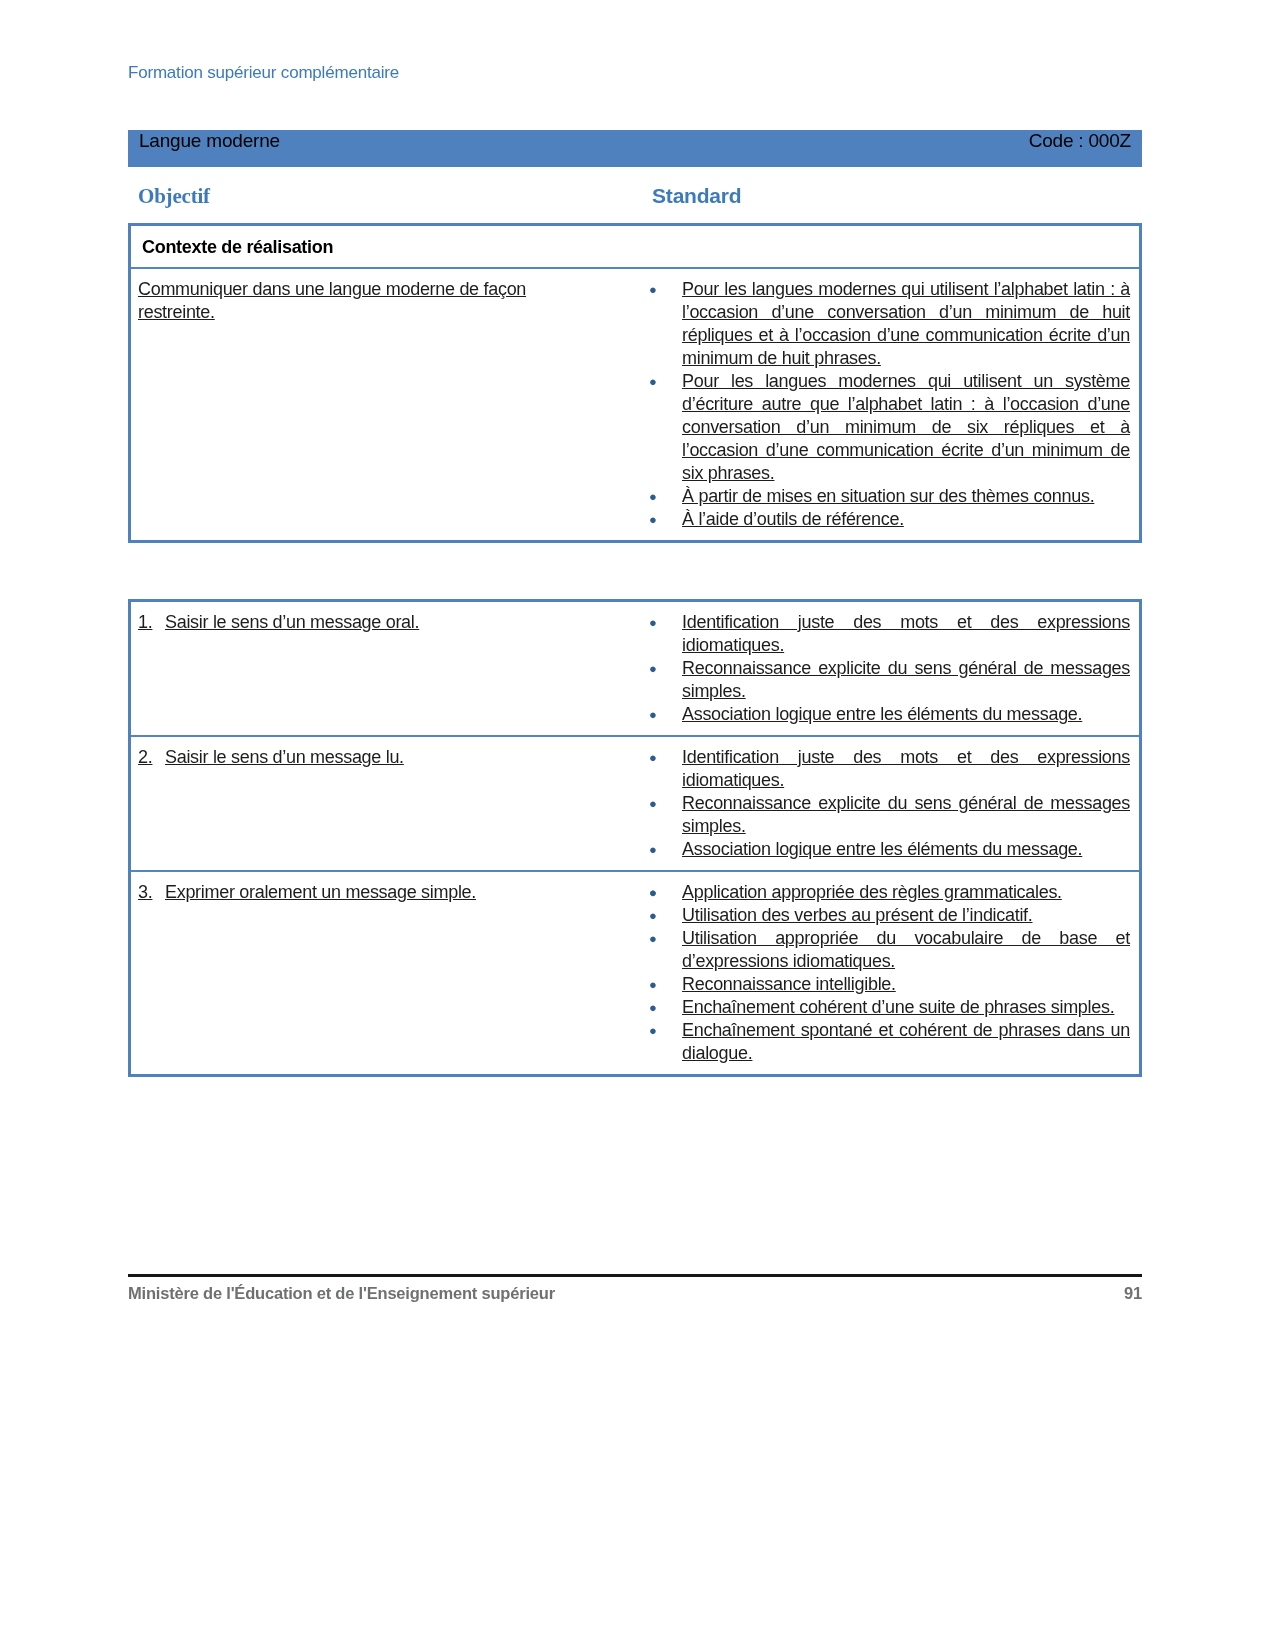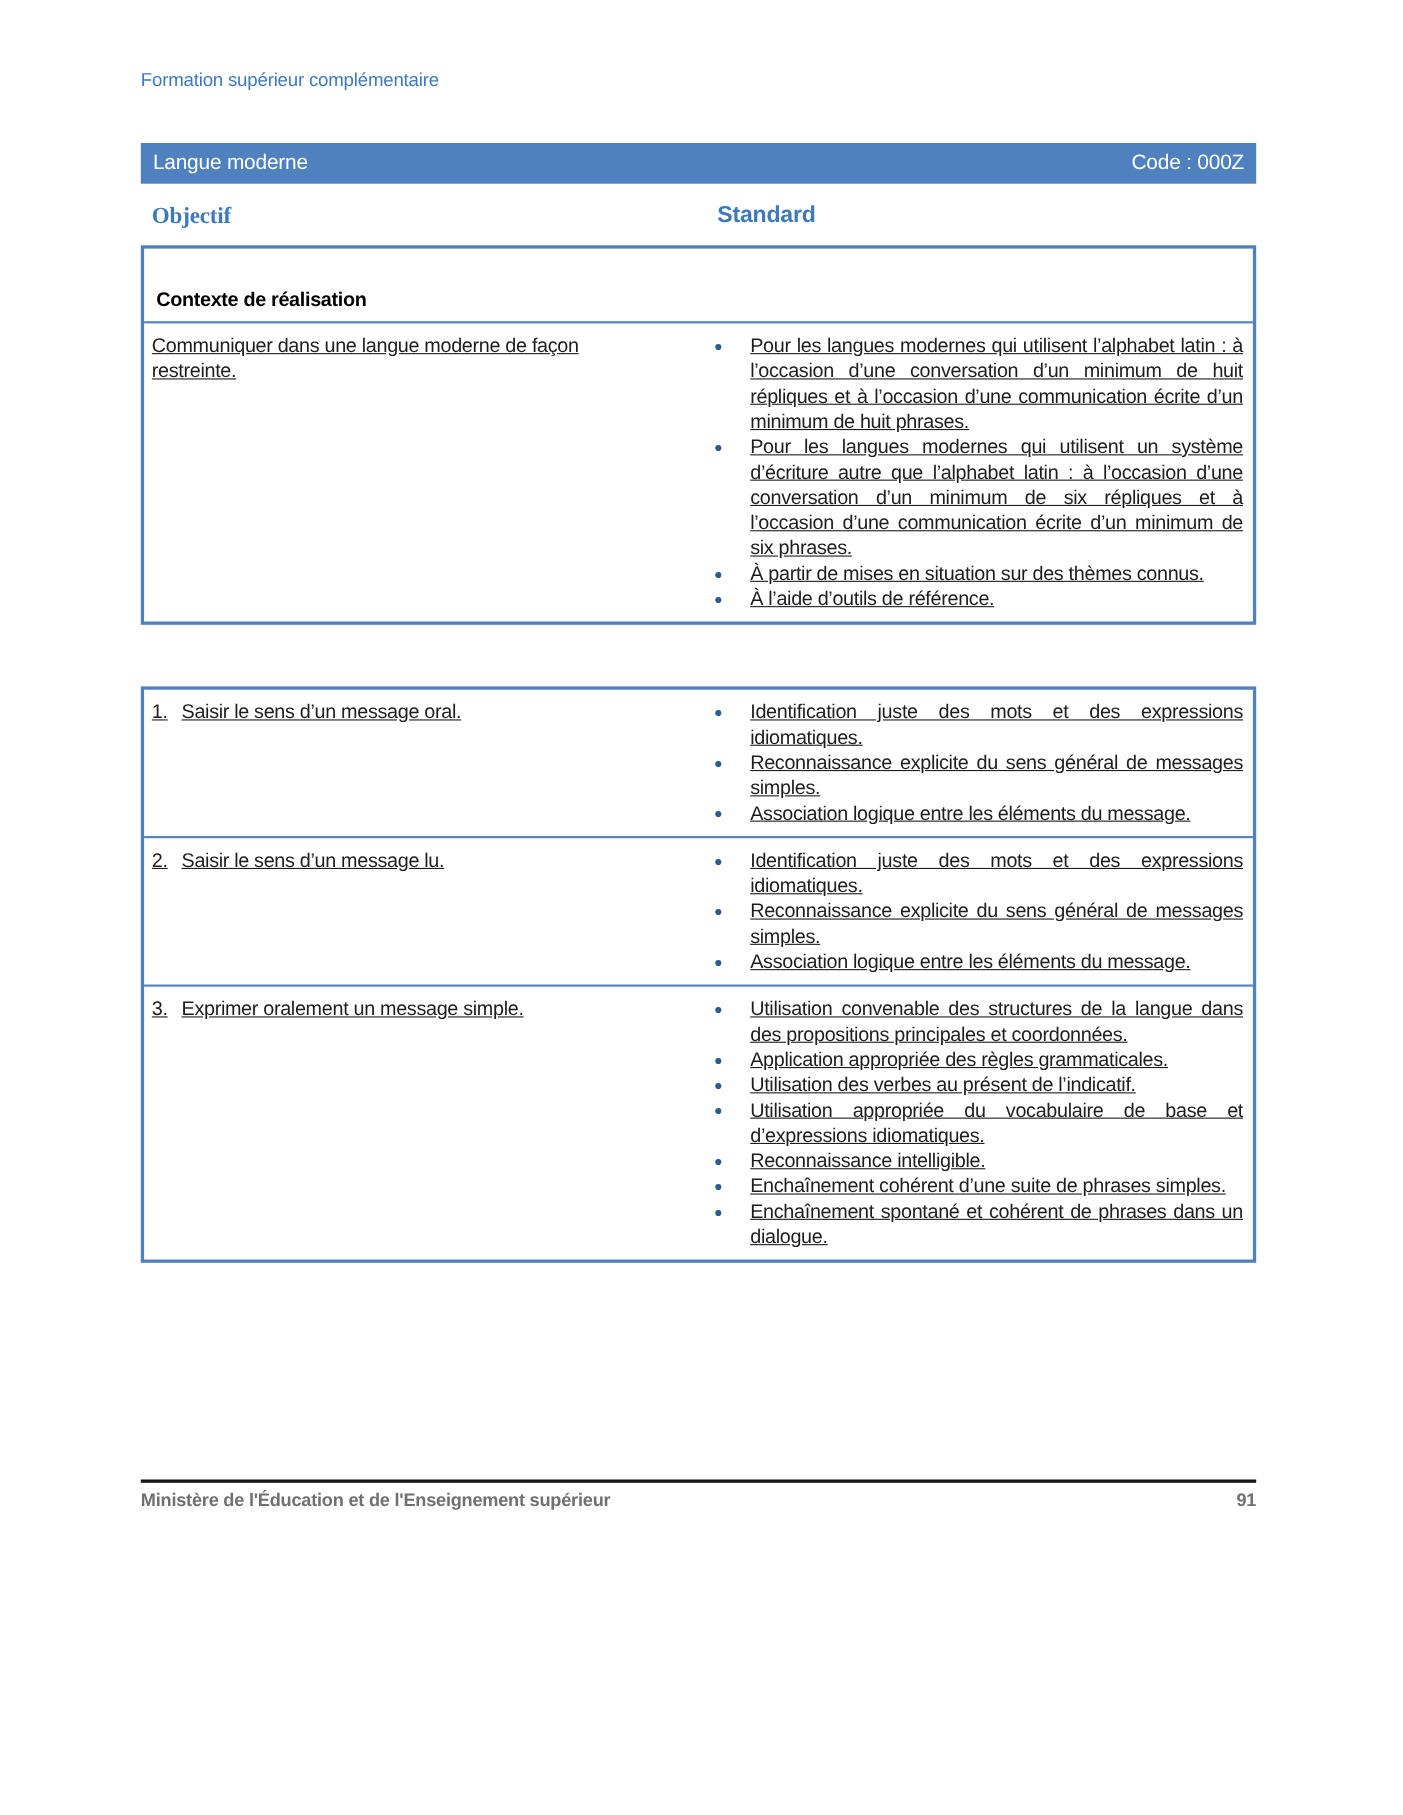--- a/index.html
+++ b/index.html
@@ -23,23 +23,23 @@
 
   .eyebrow{
     color:var(--heading);
     font-size:17px;line-height:22px;
     letter-spacing:-0.2px;
   }
 
   .title-bar{
     margin-top:46px;
     background:var(--accent);
-    color:#ffffff;
+    color:#000000;
     height:37px;
-    display:flex;align-items:center;justify-content:space-between;
+    display:flex;justify-content:space-between;
     padding:0 11px;
     font-size:19px;letter-spacing:-0.2px;
   }
 
   .section-headings{
     display:grid;grid-template-columns:50.3% 1fr;
     margin-top:17px;
     color:var(--heading);
     font-size:21px;font-weight:bold;letter-spacing:-0.2px;
   }
@@ -53,21 +53,21 @@
   }
   .trow{display:grid;grid-template-columns:50.3% 1fr;}
   .header-row{border-bottom:2px solid var(--rule);}
   .body-row + .body-row{border-top:2px solid var(--rule);}
 
   .hcell{
     font-size:18px;font-weight:bold;letter-spacing:-0.3px;
     padding:11px 8px 9px 7px;
     color:#000;
   }
-  .hcell.right{padding-left:11px;margin-top:25px;}
+  .hcell.right{padding-left:11px;}
 
   .cell{
     font-size:18px;line-height:23px;letter-spacing:-0.3px;
     padding:9px 9px 9px 7px;
     text-decoration:underline;
   }
   .cell.left{padding-right:34px;}
   .cell.right{padding-left:8px;}
 
   ul.bullets{margin:0;padding:0;list-style:none;}
@@ -168,21 +168,21 @@
 
     <div class="trow body-row">
       <div class="cell left">
         <div class="num-item">
           <span class="num">3.</span>
           <span>Exprimer oralement un message simple.</span>
         </div>
       </div>
       <div class="cell right">
         <ul class="bullets">
-          <li><span class="dot">●</span><span>Utilisation convenable des structures de la langue dans des propositions principales et coordonnées.</span></li>
+          <li><span class="dot">●</span></li>
           <li><span class="dot">●</span><span>Application appropriée des règles grammaticales.</span></li>
           <li><span class="dot">●</span><span>Utilisation des verbes au présent de l’indicatif.</span></li>
           <li><span class="dot">●</span><span>Utilisation appropriée du vocabulaire de base et d’expressions idiomatiques.</span></li>
           <li><span class="dot">●</span><span>Reconnaissance intelligible.</span></li>
           <li><span class="dot">●</span><span>Enchaînement cohérent d’une suite de phrases simples.</span></li>
           <li><span class="dot">●</span><span>Enchaînement spontané et cohérent de phrases dans un dialogue.</span></li>
         </ul>
       </div>
     </div>
   </div>

